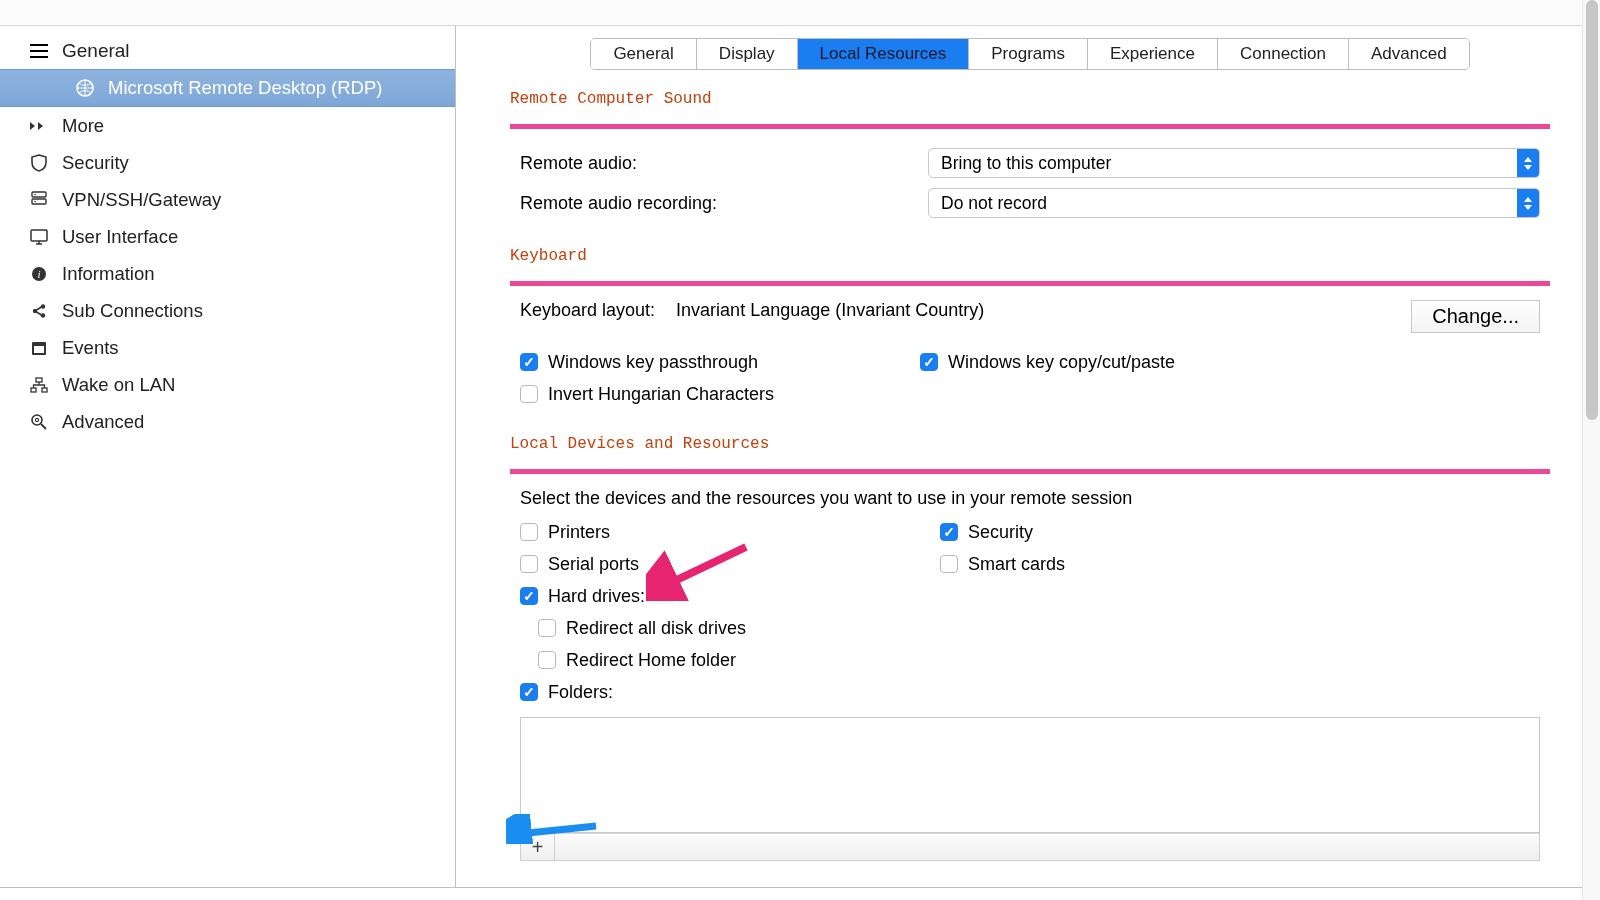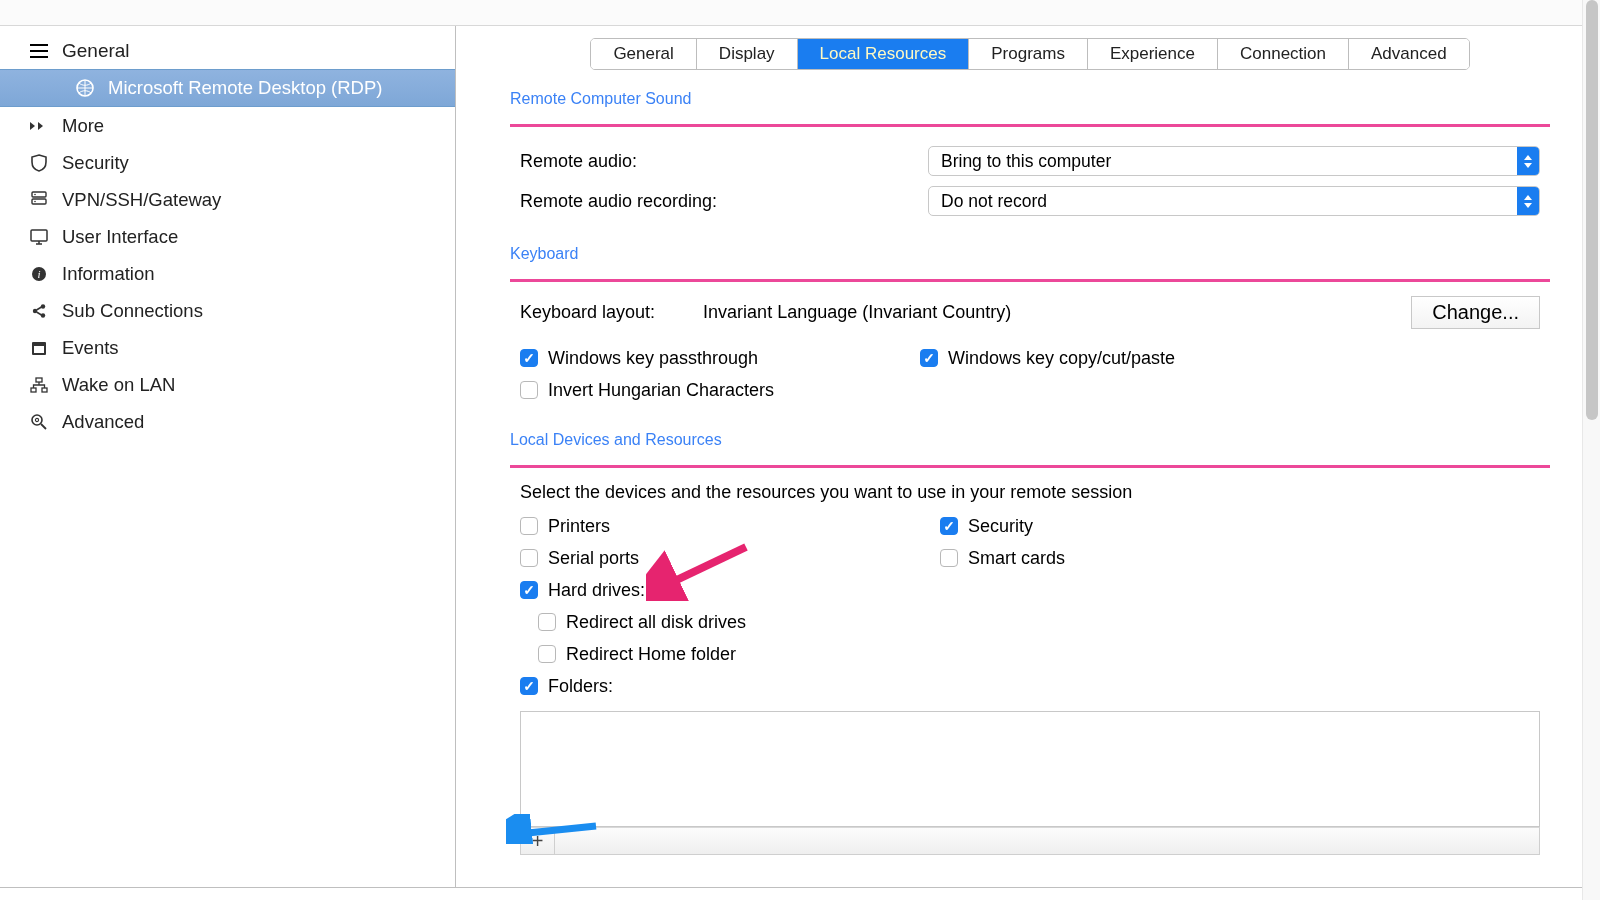--- a/index.html
+++ b/index.html
@@ -76,29 +76,30 @@
   padding: 5px 22px;
   font-size: 17px;
   color: #222;
   background: #ffffff;
   border-right: 1px solid #bdbdbd;
   cursor: default;
 }
 .tab:last-child { border-right: none; }
 .tab.active {
   background: #1a7df0;
-  color: #fef9c3;
+  color: #0f172a;
 }
 .group-title {
   font-size: 16px;
-  color: #3b82f6;
+  color: #c2410c;
   margin: 18px 0 2px 0;
+  font-family: Liberation Mono, monospace;
 }
 .group-box {
-  border-top: 3px solid #ec4899;
+  border-top: 5px solid #ec4899;
   padding: 14px 10px 6px 10px;
   margin-bottom: 8px;
   margin-top: 16px;
 }
 .row {
   display: flex;
   align-items: center;
   min-height: 40px;
   gap: 18px;
 }
@@ -140,22 +141,21 @@
   border-bottom: 5px solid #fff;
 }
 .tri-down {
   width: 0; height: 0;
   border-left: 4px solid transparent;
   border-right: 4px solid transparent;
   border-top: 5px solid #fff;
 }
 .kb-row {
   display: flex;
-  align-items: center;
-  gap: 48px;
+  gap: 21px;
   margin-bottom: 14px;
 }
 .btn {
   border: 1px solid #c8c8c8;
   border-radius: 0;
   background: linear-gradient(#ffffff,#f3f3f3);
   padding: 4px 20px;
   font-size: 20px;
 }
 .check-grid {

